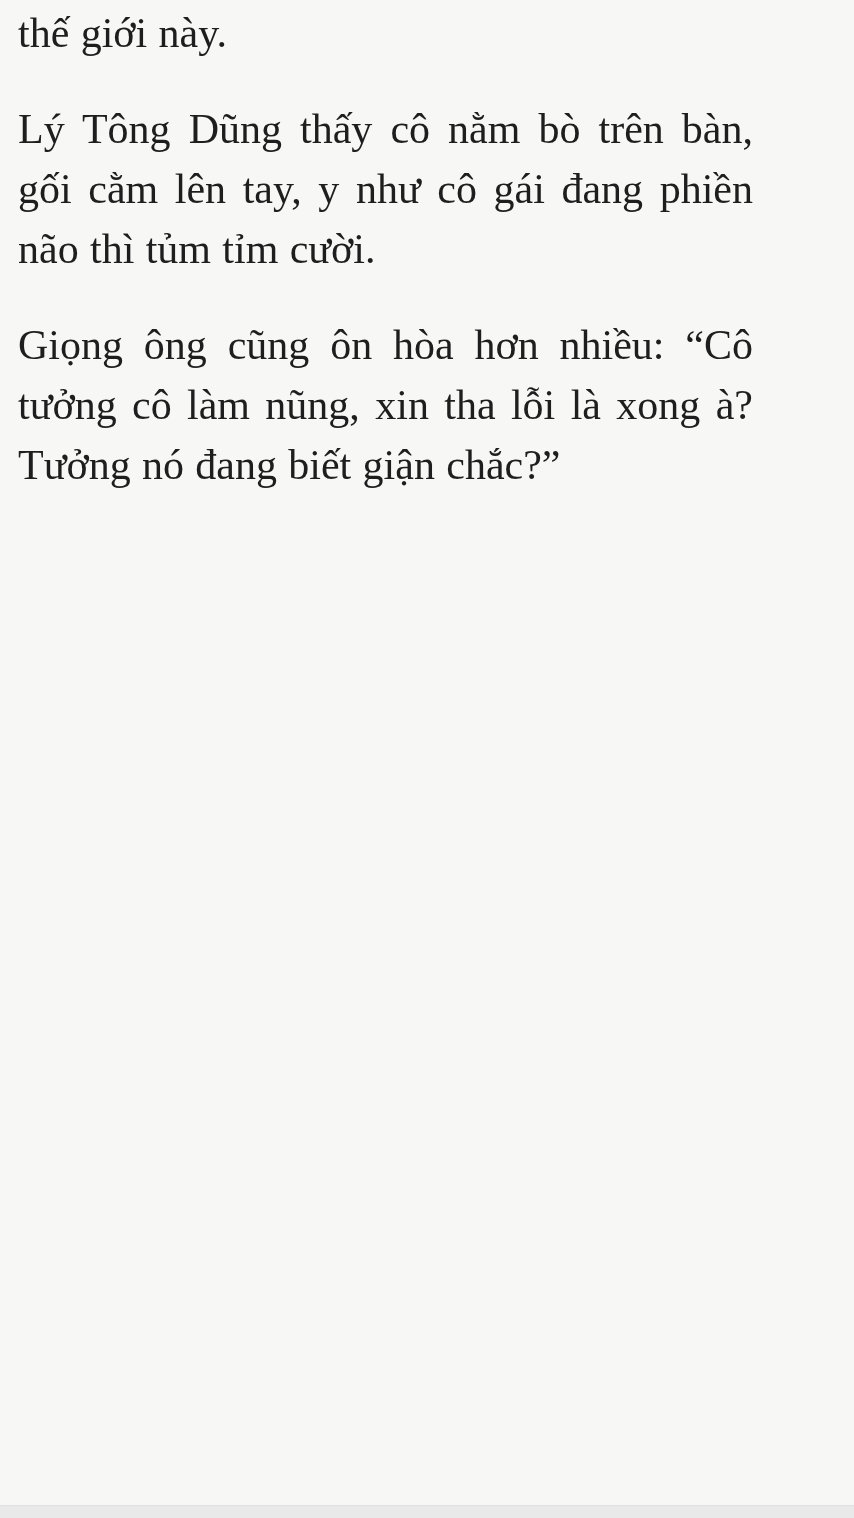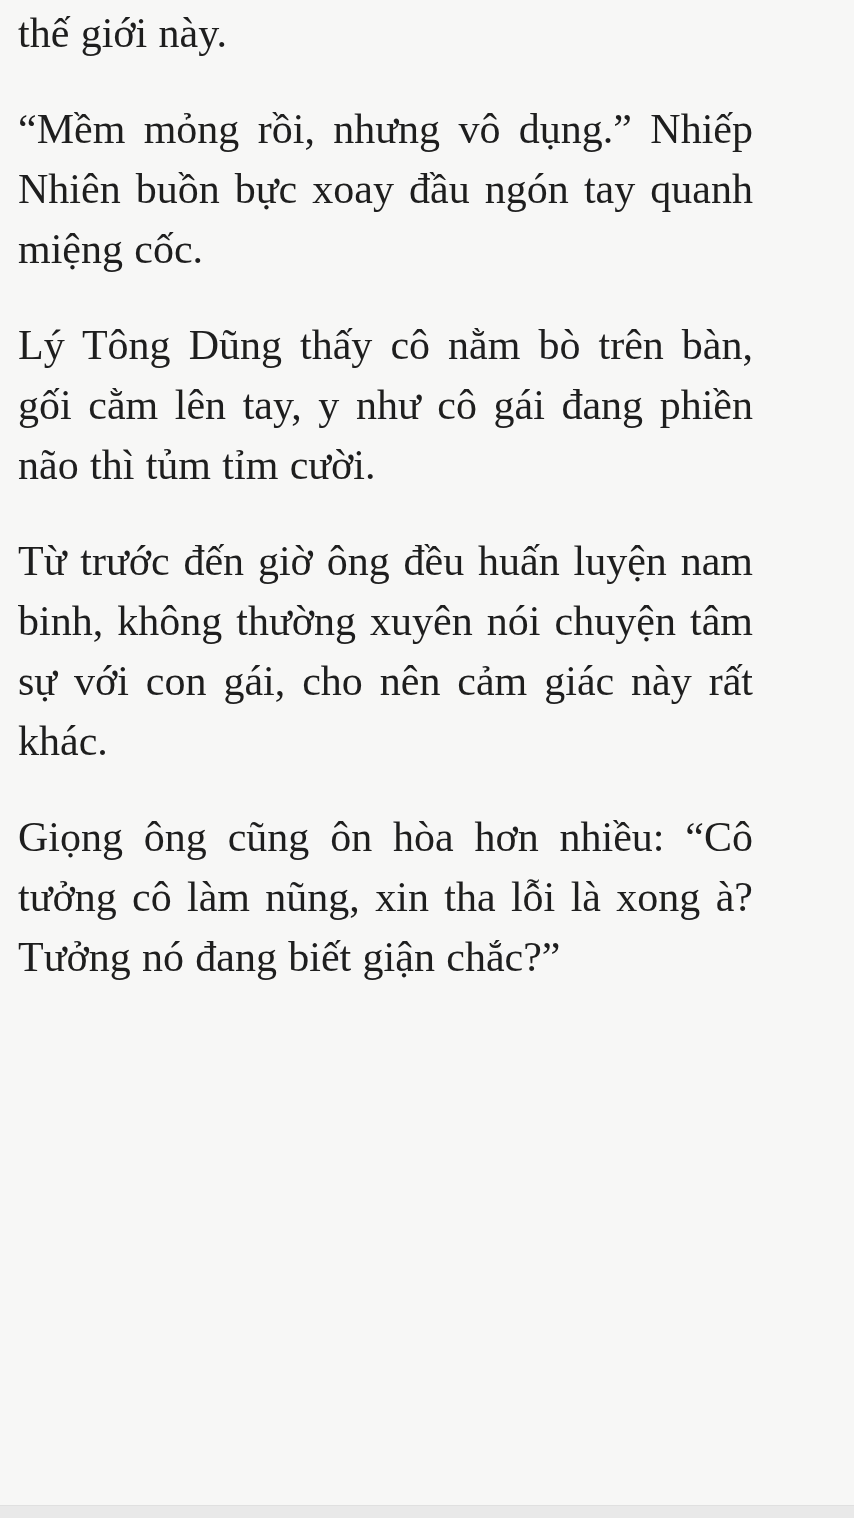--- a/index.html
+++ b/index.html
@@ -34,19 +34,17 @@
     height: 12px;
     background: #e9e9e9;
     border-top: 1px solid #e0e0e0;
   }
 </style>
 </head>
 <body>
 
 <main class="reader">
   <p class="para">thế giới này.</p>
-  <p class="para">“Mềm mỏng rồi, nhưng vô dụng.” Nhiếp Nhiên buồn bực xoay đầu ngón tay quanh miệng cốc.</p>
   <p class="para">Lý Tông Dũng thấy cô nằm bò trên bàn, gối cằm lên tay, y như cô gái đang phiền não thì tủm tỉm cười.</p>
-  <p class="para">Từ trước đến giờ ông đều huấn luyện nam binh, không thường xuyên nói chuyện tâm sự với con gái, cho nên cảm giác này rất khác.</p>
   <p class="para">Giọng ông cũng ôn hòa hơn nhiều: “Cô tưởng cô làm nũng, xin tha lỗi là xong à? Tưởng nó đang biết giận chắc?”</p>
 </main>
 
 <div class="bottom-bar"></div>
 
 </body></html>

